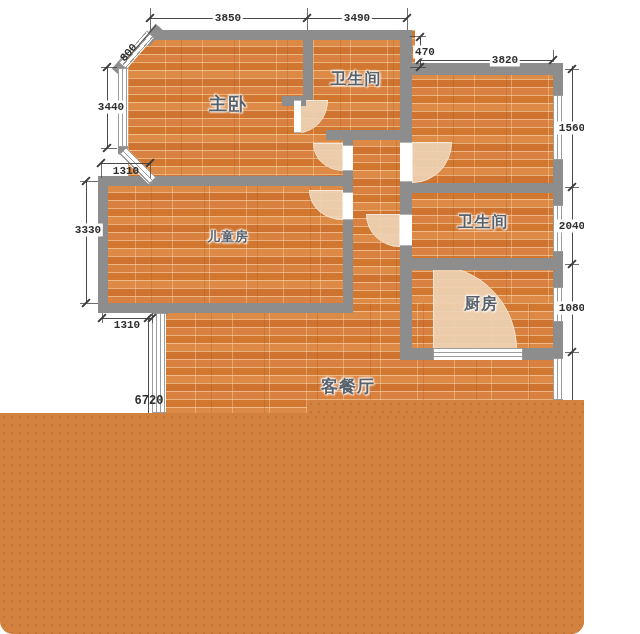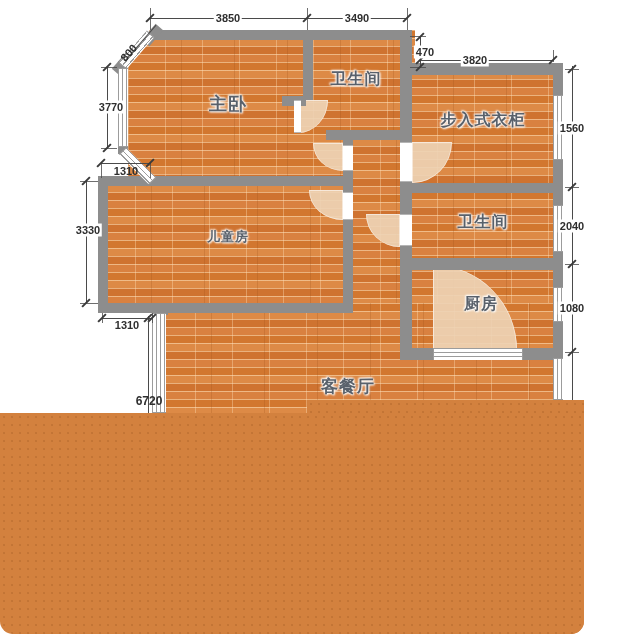--- a/index.html
+++ b/index.html
@@ -1,17 +1,17 @@
 <!DOCTYPE html>
 <html style="--wall: #8d8d8d; --floor-base: #d6813f; --door-arc: #eed2b4; --overlay-orange: #d3813e; --dim-line: #4a4a4a; --dim-text: #2f2f2f; --room-label: #59616b; --background: #ffffff;"><head>
 <meta charset="utf-8">
 <style>
   html,body{margin:0;padding:0;background:#fff;}
   #stage{position:relative;width:584px;height:634px;background:var(--background,#ffffff);overflow:hidden;
-         font-family:Liberation Sans, sans-serif;border-radius:13px;}
+         font-family:Liberation Mono, monospace;border-radius:13px;}
   #stage *{position:absolute;box-sizing:border-box;}
   .floor{
     background-color:var(--floor-base,#d6813f);
     background-image:
       repeating-linear-gradient(90deg, rgba(255,224,185,.38) 0 1px, rgba(0,0,0,0) 1px 37px),
       repeating-linear-gradient(90deg, rgba(150,75,20,.22) 0 1px, rgba(0,0,0,0) 1px 53px),
       repeating-linear-gradient(180deg, rgba(255,228,190,.55) 0 1px, rgba(0,0,0,0) 1px 8px),
       repeating-linear-gradient(180deg, #d2772f 0 8px, #dd8a46 8px 16px, #cf7330 16px 24px, #d98140 24px 32px);
     z-index:1;
   }
@@ -110,21 +110,21 @@
   <div class="ext" style="left:410px;top:36px;width:16px;height:1px;"></div>
   <div class="ext" style="left:410px;top:67px;width:16px;height:1px;"></div>
   <div class="tick" style="left:420px;top:37px;"></div>
   <div class="tick" style="left:420px;top:67px;"></div>
   <div class="dim-label" style="left:425px;top:52px;">470</div>
 
   <div class="dl-h" style="left:420px;top:60px;width:133px;"></div>
   <div class="ext" style="left:553px;top:50px;width:1px;height:12px;"></div>
   <div class="tick" style="left:420px;top:60px;"></div>
   <div class="tick" style="left:553px;top:60px;"></div>
-  <div class="dim-label" style="left:475px;top:60px;">3820</div>
+  <div class="dim-label" style="left:505px;top:60px;">3820</div>
 
   <div class="dl-v" style="left:572px;top:66px;height:336px;"></div>
   <div class="ext" style="left:565px;top:69px;width:14px;height:1px;"></div>
   <div class="ext" style="left:565px;top:187px;width:14px;height:1px;"></div>
   <div class="ext" style="left:565px;top:264px;width:14px;height:1px;"></div>
   <div class="ext" style="left:565px;top:352px;width:14px;height:1px;"></div>
   <div class="tick" style="left:572px;top:69px;"></div>
   <div class="tick" style="left:572px;top:187px;"></div>
   <div class="tick" style="left:572px;top:264px;"></div>
   <div class="tick" style="left:572px;top:352px;"></div>
@@ -133,21 +133,21 @@
   <div class="dim-label" style="left:572px;top:308px;">1080</div>
 
   <div class="dl-h" style="left:118px;top:42px;width:46px;transform:rotate(-49deg);"></div>
   <div class="dim-label" style="left:129px;top:53px;transform:translate(-50%,-50%) rotate(-49deg);background:transparent;">800</div>
 
   <div class="dl-v" style="left:107px;top:67px;height:81px;"></div>
   <div class="ext" style="left:101px;top:67px;width:16px;height:1px;"></div>
   <div class="ext" style="left:101px;top:148px;width:16px;height:1px;"></div>
   <div class="tick" style="left:107px;top:67px;"></div>
   <div class="tick" style="left:107px;top:148px;"></div>
-  <div class="dim-label" style="left:111px;top:107px;">3770</div>
+  <div class="dim-label" style="left:111px;top:107px;">3440</div>
 
   <div class="dl-h" style="left:101px;top:163px;width:49px;"></div>
   <div class="ext" style="left:101px;top:163px;width:1px;height:15px;"></div>
   <div class="ext" style="left:150px;top:163px;width:1px;height:15px;"></div>
   <div class="tick" style="left:101px;top:163px;"></div>
   <div class="tick" style="left:150px;top:163px;"></div>
   <div class="dim-label" style="left:126px;top:171px;background:transparent;">1310</div>
 
   <div class="dl-v" style="left:86px;top:181px;height:122px;"></div>
   <div class="ext" style="left:80px;top:181px;width:18px;height:1px;"></div>
@@ -162,21 +162,20 @@
   <div class="tick" style="left:102px;top:318px;"></div>
   <div class="tick" style="left:152px;top:318px;"></div>
   <div class="dim-label" style="left:127px;top:325px;background:transparent;">1310</div>
 
   <div class="dl-v" style="left:148px;top:316px;height:97px;"></div>
   <div class="tick" style="left:148px;top:318px;"></div>
   <div class="dim-label" style="left:149px;top:401px;background:transparent;font-size:12px;">6720</div>
 
   <div class="room-label" style="left:228px;top:104px;font-size:18px;">主卧</div>
   <div class="room-label" style="left:356px;top:79px;font-size:16px;">卫生间</div>
-  <div class="room-label" style="left:483px;top:120px;font-size:16px;">步入式衣柜</div>
   <div class="room-label" style="left:228px;top:237px;font-size:13px;">儿童房</div>
   <div class="room-label" style="left:483px;top:222px;font-size:16px;">卫生间</div>
   <div class="room-label" style="left:481px;top:304px;font-size:16px;">厨房</div>
   <div class="room-label" style="left:348px;top:386px;font-size:17px;">客餐厅</div>
 
   <div class="overlay" style="left:307px;top:400px;width:333px;height:234px;"></div>
   <div class="overlay" style="left:0;top:413px;width:640px;height:221px;"></div>
 
 </div>
 

